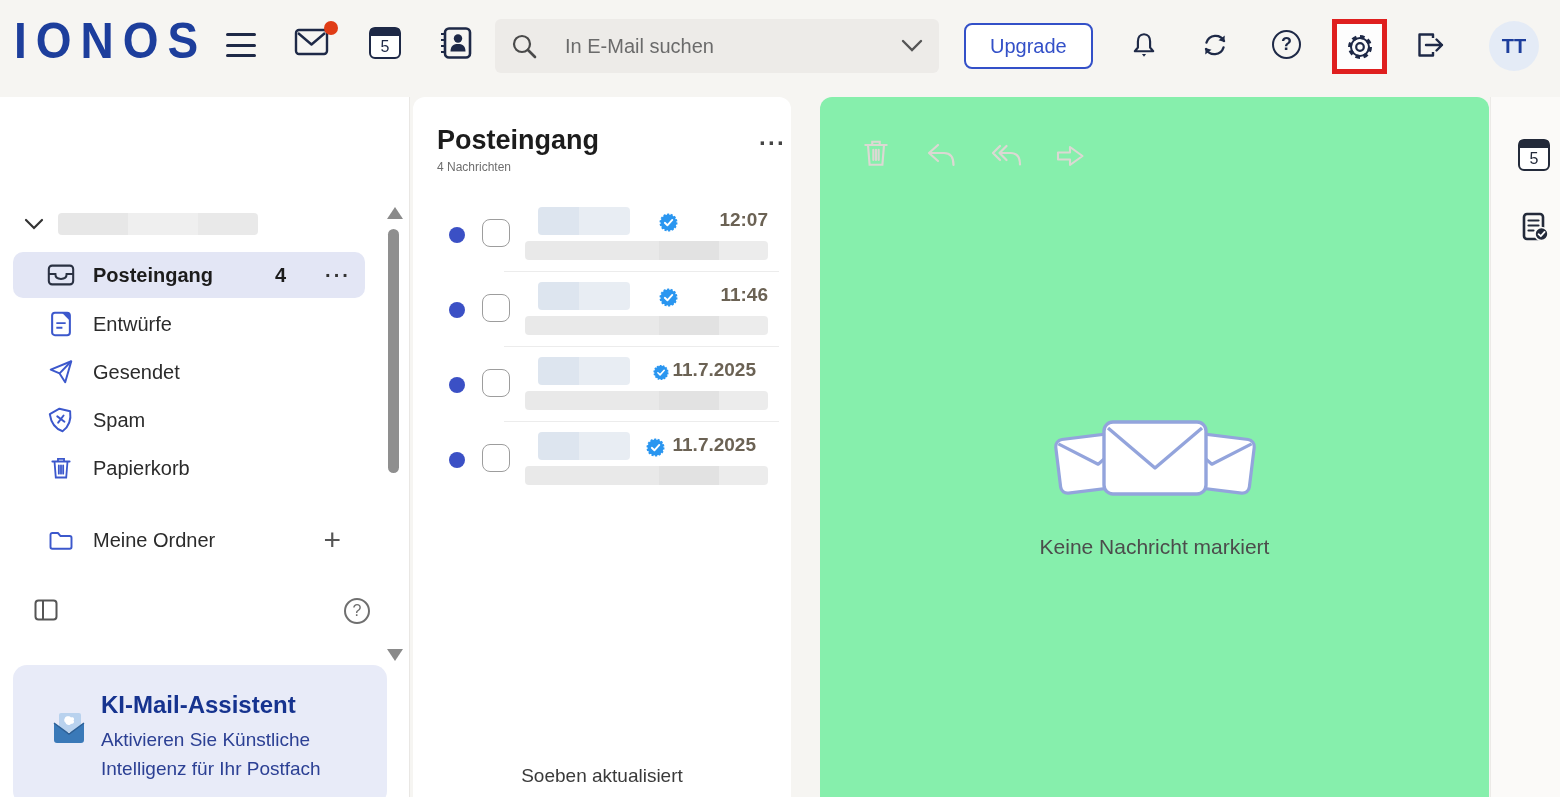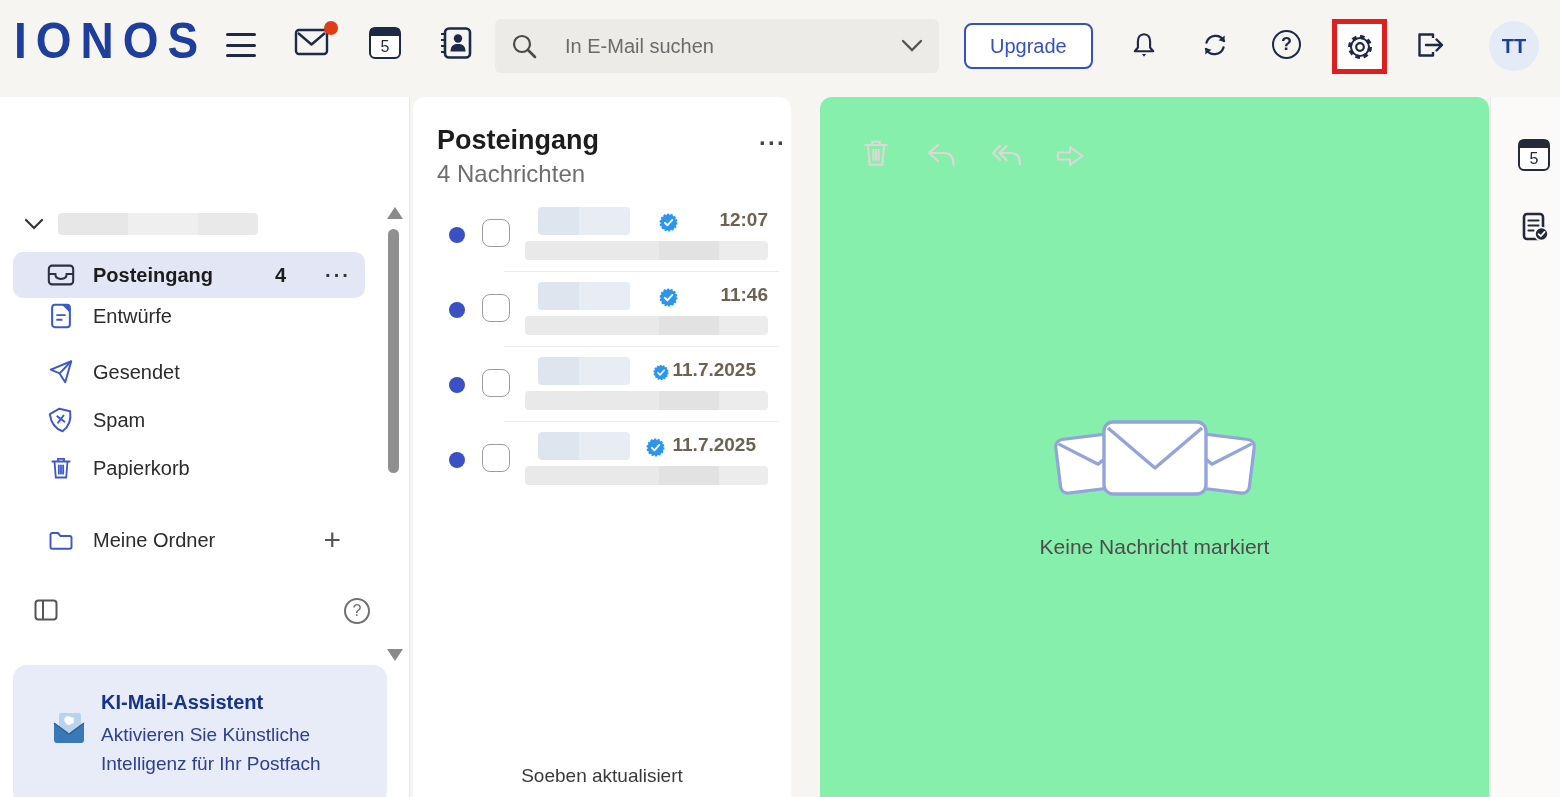--- a/index.html
+++ b/index.html
@@ -45,33 +45,33 @@
   .folder-count { margin-left:auto; font-weight:700; color:#1c1c1c; }
   .folder-dots { margin:0 14px 0 22px; color:#333; font-weight:700; letter-spacing:2px; }
   .plus { margin-left:auto; margin-right:24px; font-size:30px; font-weight:400; color:#555; line-height:1; }
 
   .sb-bottom-left { position:absolute; left:34px; top:502px; color:#555; cursor:pointer; }
   .help-circle { width:26px; height:26px; border:2px solid #6f6f6f; border-radius:50%; color:#6f6f6f; font-size:16px; display:flex; align-items:center; justify-content:center; }
   .sb-bottom-right { position:absolute; left:344px; top:501px; cursor:pointer; }
 
   .ki-card { position:absolute; left:13px; top:568px; width:374px; height:140px; background:#e8ebf8; border-radius:14px; padding:26px 20px 0 88px; cursor:pointer; }
   .ki-icon { position:absolute; left:38px; top:46px; }
-  .ki-title { font-weight:700; font-size:20px; color:#16338f; margin-bottom:6px; }
+  .ki-title { font-weight:700; font-size:24px; color:#16338f; margin-bottom:6px; }
   .ki-desc { font-size:19px; color:#2c4094; line-height:1.55; }
 
   .sb-scroll { position:absolute; left:387px; top:106px; width:13px; height:460px; }
   .sb-thumb { position:absolute; left:1px; top:26px; width:11px; height:244px; background:#8f8f8f; border-radius:6px; }
   .tri-up, .tri-down { position:absolute; left:0; width:0; height:0; border-left:8px solid transparent; border-right:8px solid transparent; }
   .tri-up { top:4px; border-bottom:12px solid #8a8a8a; }
   .tri-down { top:446px; border-top:12px solid #8a8a8a; }
 
   
   .list-card { position:absolute; left:413px; top:97px; width:378px; height:700px; background:#fff; border-radius:12px 12px 0 0; }
   .list-title { position:absolute; left:24px; top:28px; font-size:27px; font-weight:700; color:#1c1c1c; }
-  .list-sub { position:absolute; left:24px; top:63px; font-size:24px; color:#6e6e6e; }
+  .list-sub { position:absolute; left:24px; top:63px; font-size:12px; color:#6e6e6e; }
   .list-menu { position:absolute; left:346px; top:32px; font-size:24px; font-weight:700; color:#444; letter-spacing:1px; cursor:pointer; }
   .msg-row { position:absolute; left:0; width:378px; height:75px; cursor:pointer; }
   .msg-row .sep { position:absolute; left:91px; right:12px; bottom:0; border-bottom:1px solid #ececec; }
   .unread-dot { position:absolute; left:36px; top:30px; width:16px; height:16px; border-radius:50%; background:#3b50c5; }
   .msg-check { position:absolute; left:69px; top:22px; width:28px; height:28px; border:1.5px solid #9d9d9d; border-radius:8px; background:#fff; }
   .sender-blur { position:absolute; left:125px; top:10px; width:92px; height:28px; background:linear-gradient(90deg,#dde5ef 0 45%, #e8edf3 45% 100%); border-radius:4px; }
   .subject-blur { position:absolute; left:112px; top:44px; width:243px; height:19px; background:linear-gradient(90deg,#e9e9e9 0 55%, #e2e2e2 55% 80%, #ececec 80% 100%); border-radius:4px; }
   .msg-badge { position:absolute; top:16px; }
   .msg-time { position:absolute; top:12px; width:84px; text-align:right; font-size:19px; font-weight:700; color:#6b6254; }
   .list-status { position:absolute; left:0; width:378px; top:668px; text-align:center; font-size:19px; color:#3a3a3a; }
@@ -189,21 +189,21 @@
         <svg width="30" height="26" viewBox="0 0 32 26">
             <rect x="3" y="3" width="26" height="20" rx="3.5" fill="none" stroke="currentColor" stroke-width="2.2"></rect>
             <path d="M3 12 H10 C10 15.6 12.4 17.2 16 17.2 C19.6 17.2 22 15.6 22 12 H29" fill="none" stroke="currentColor" stroke-width="2.2"></path>
           </svg>
       </span>
       <span>Posteingang</span>
       <span class="folder-count">4</span>
       <span class="folder-dots">···</span>
     </div>
 
-    <div class="folder-item" style="top:196px;">
+    <div class="folder-item" style="top:204px;">
       <span class="ficon">
         <svg width="26" height="28" viewBox="0 0 26 30">
             <rect x="3.5" y="3" width="19" height="24" rx="3" fill="none" stroke="currentColor" stroke-width="2.2"></rect>
             <path d="M14 3 L22.5 11.5 V6 A3 3 0 0 0 19.5 3 Z" fill="currentColor"></path>
             <path d="M8 14 H18 M8 19 H14.5" stroke="currentColor" stroke-width="2"></path>
           </svg>
       </span>
       <span>Entwürfe</span>
     </div>
 

